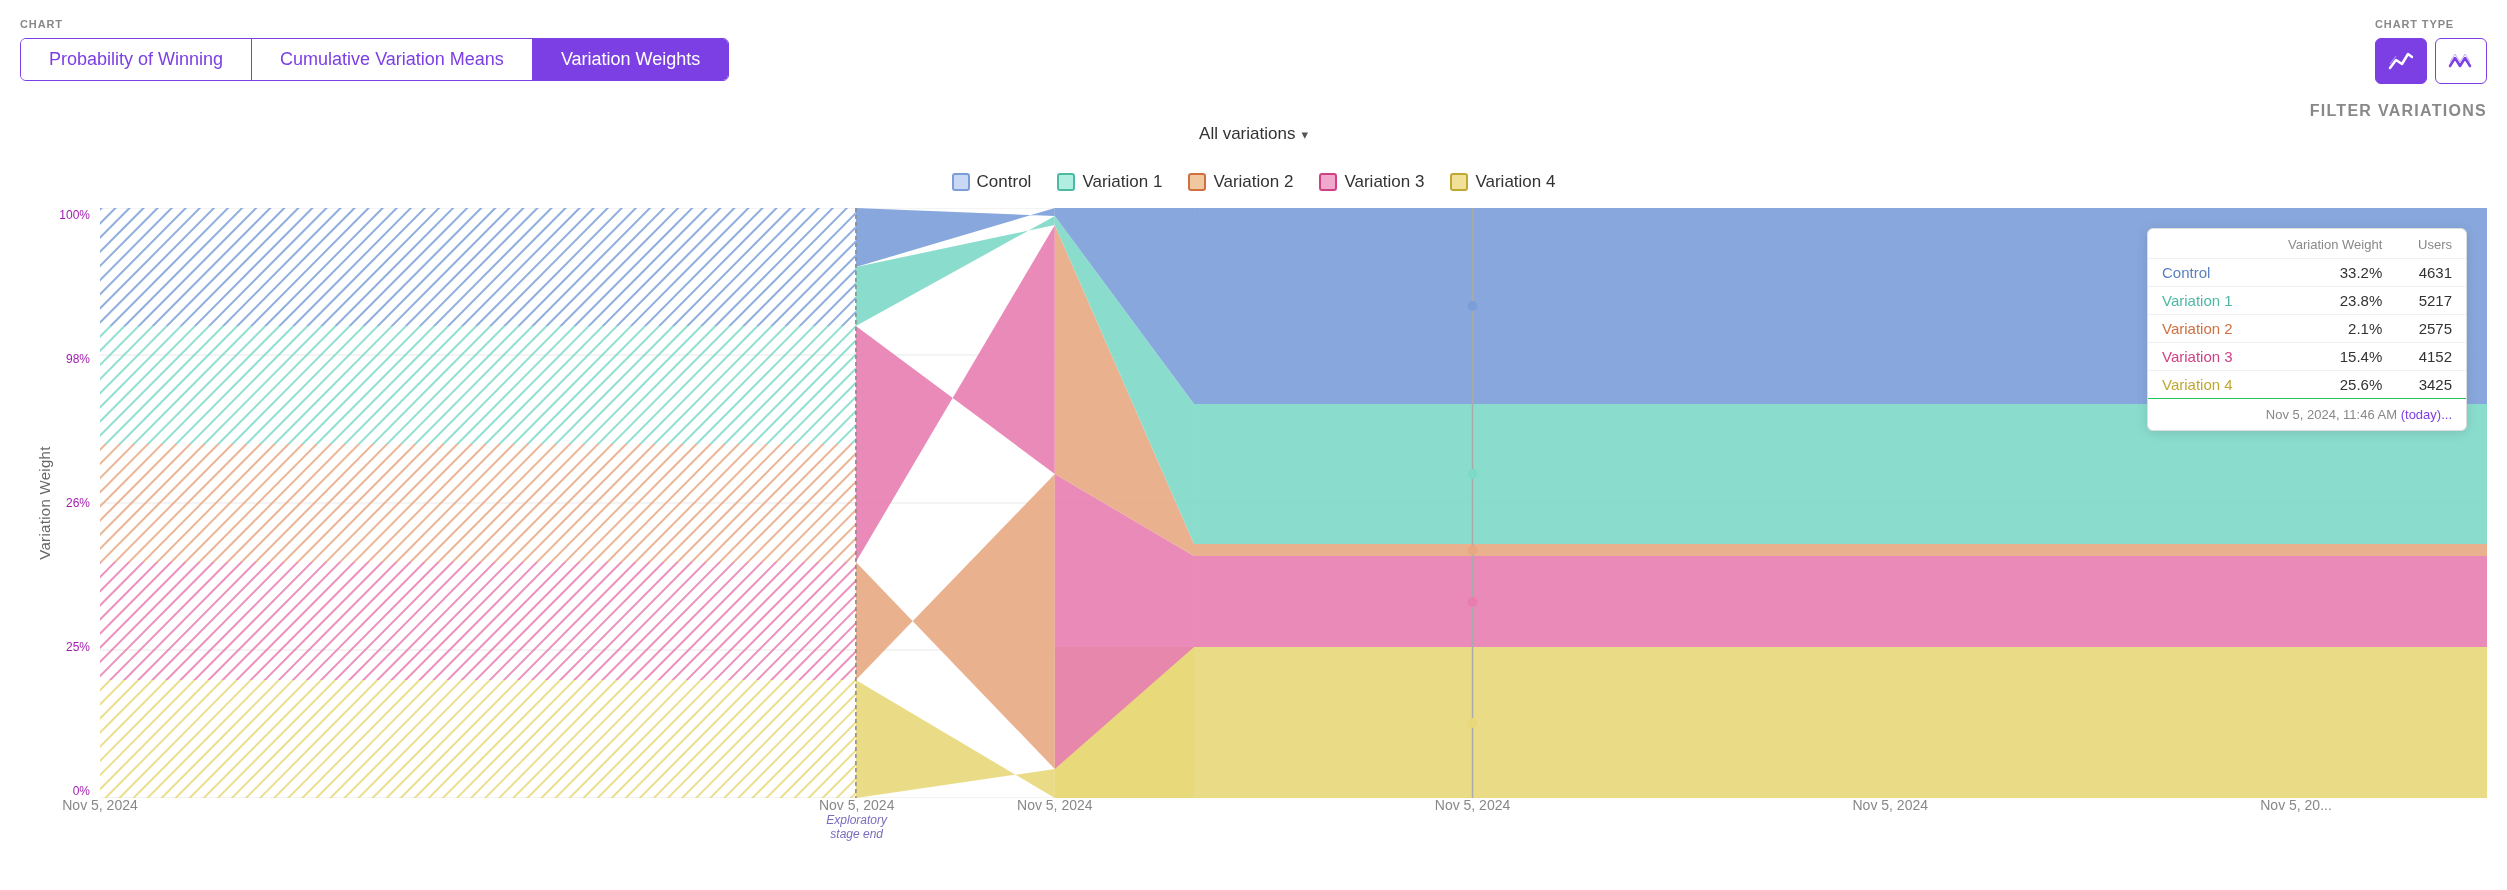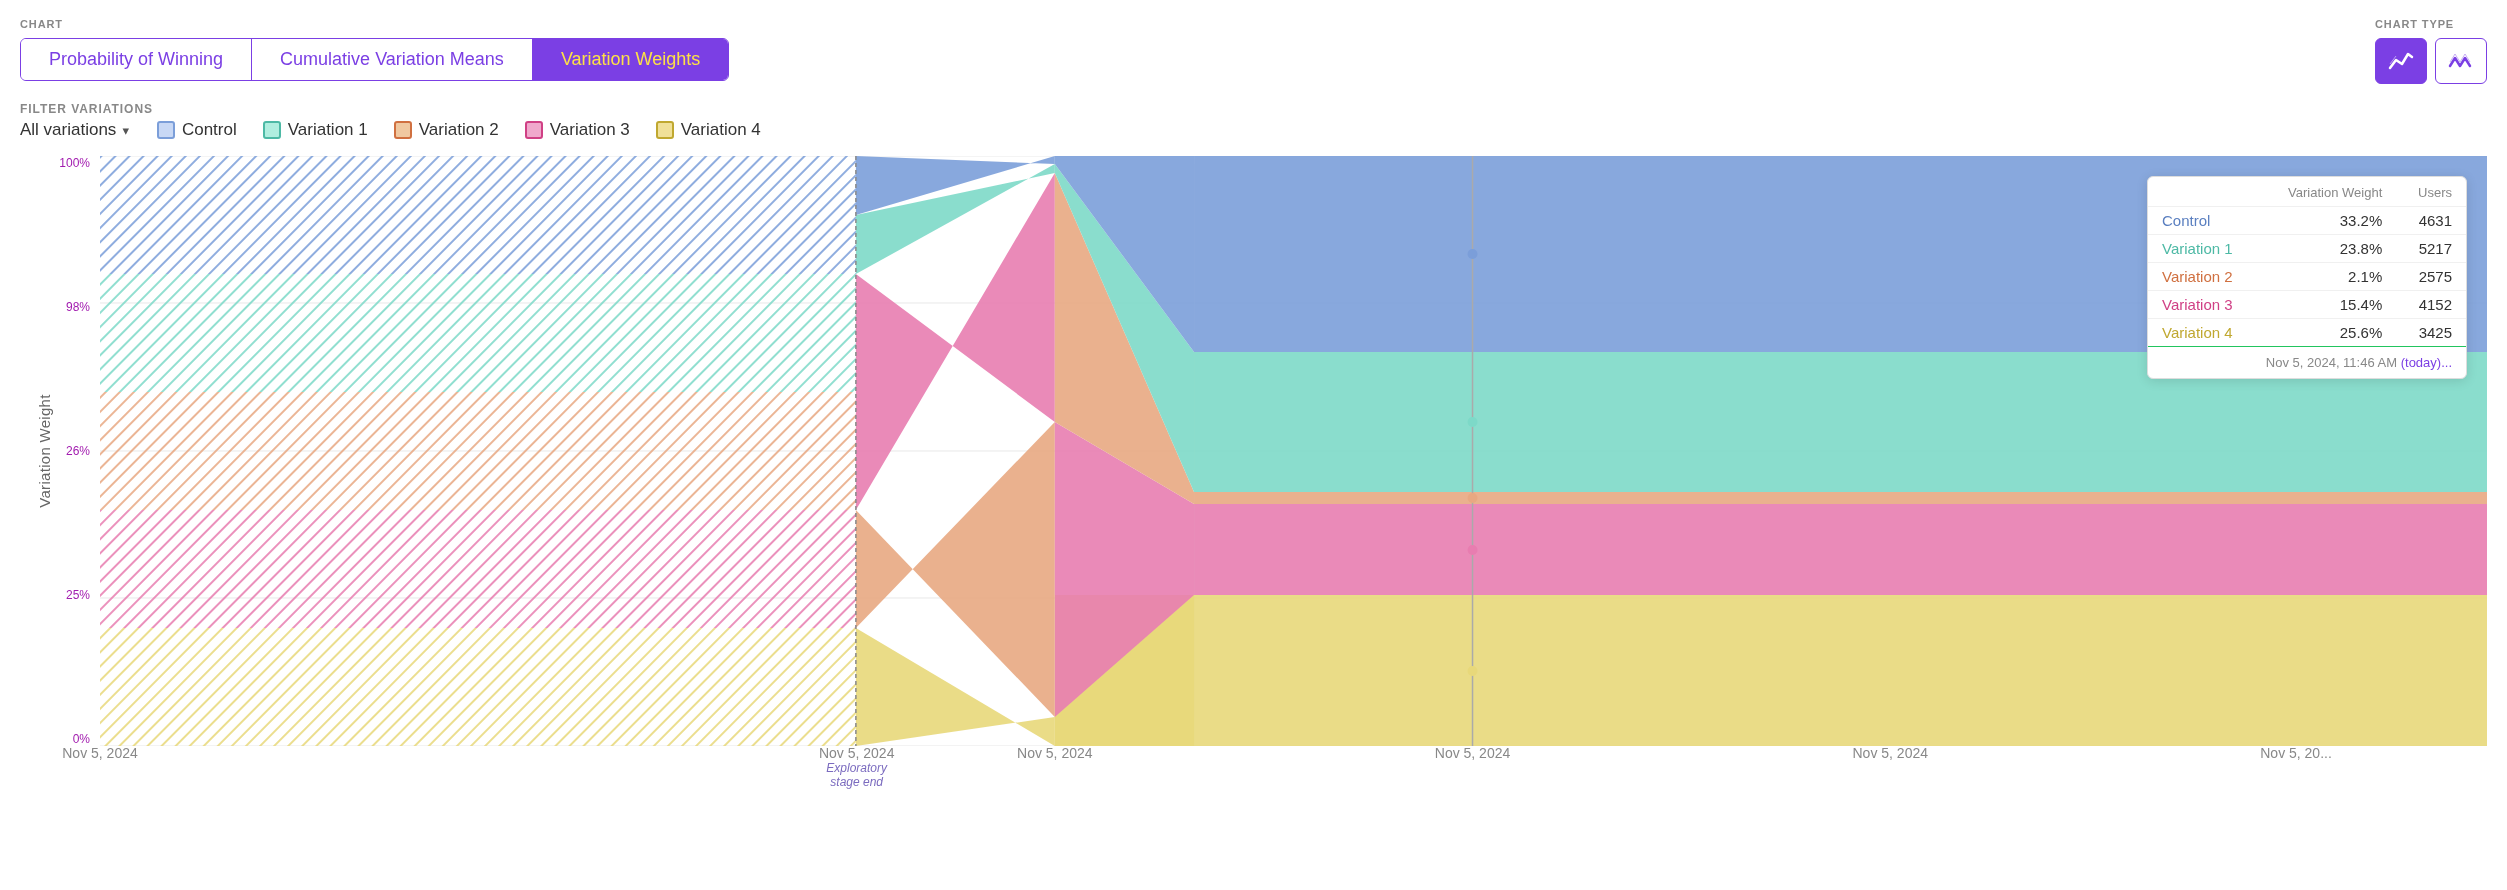--- a/index.html
+++ b/index.html
@@ -48,21 +48,21 @@
       cursor: pointer;
       border: none;
       background: #fff;
       color: #7b3fe4;
       border-right: 1.5px solid #7b3fe4;
       white-space: nowrap;
     }
     .tab-btn:last-child { border-right: none; }
     .tab-btn.active {
       background: #7b3fe4;
-      color: #fde047;
+      color: #ffffff;
     }
 
     .chart-type-section {}
     .chart-type-group {
       display: flex;
       gap: 8px;
       margin-top: 8px;
     }
     .chart-type-btn {
       width: 52px;
@@ -80,28 +80,30 @@
     .chart-type-btn.outline {
       background: #fff;
       color: #7b3fe4;
     }
 
     .filter-row {
       display: flex;
       align-items: center;
       gap: 28px;
       margin-bottom: 16px;
+      flex-direction: column;
     }
     .filter-label {
-      font-size: 12px;
+      font-size: 16px;
       font-weight: 700;
       letter-spacing: 0.08em;
       color: #888;
       text-transform: uppercase;
       margin-bottom: 4px;
+      text-align: right;
     }
     .filter-dropdown {
       display: flex;
       align-items: center;
       gap: 6px;
       font-size: 17px;
       color: #333;
       cursor: pointer;
     }
     .filter-dropdown-arrow {

